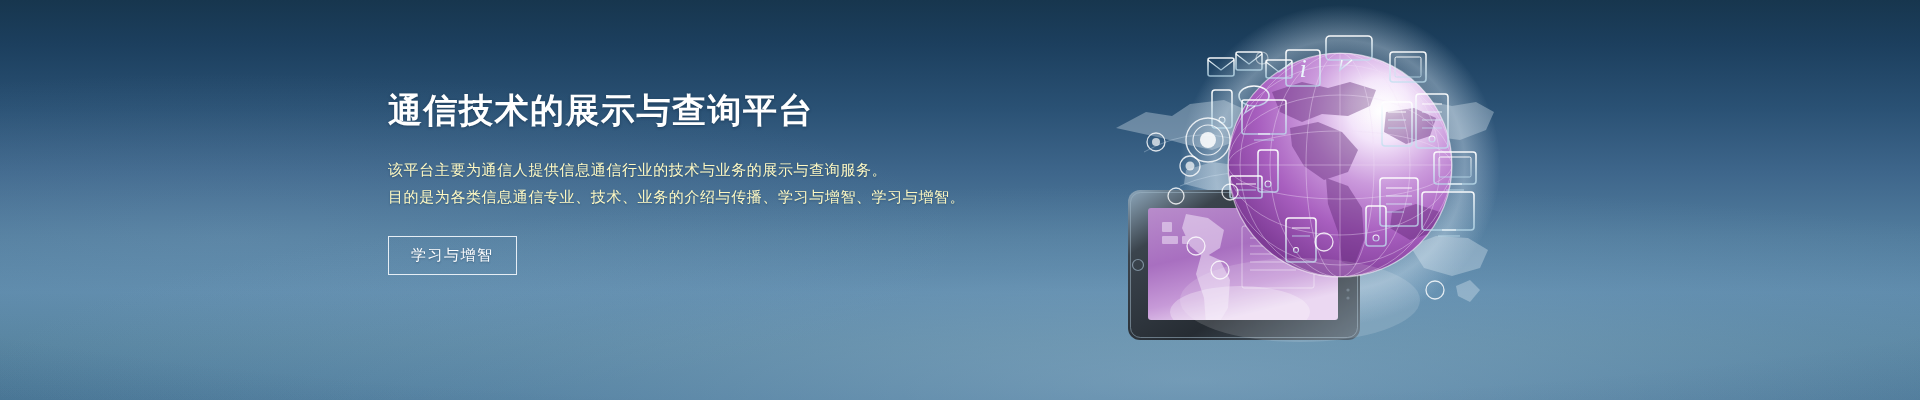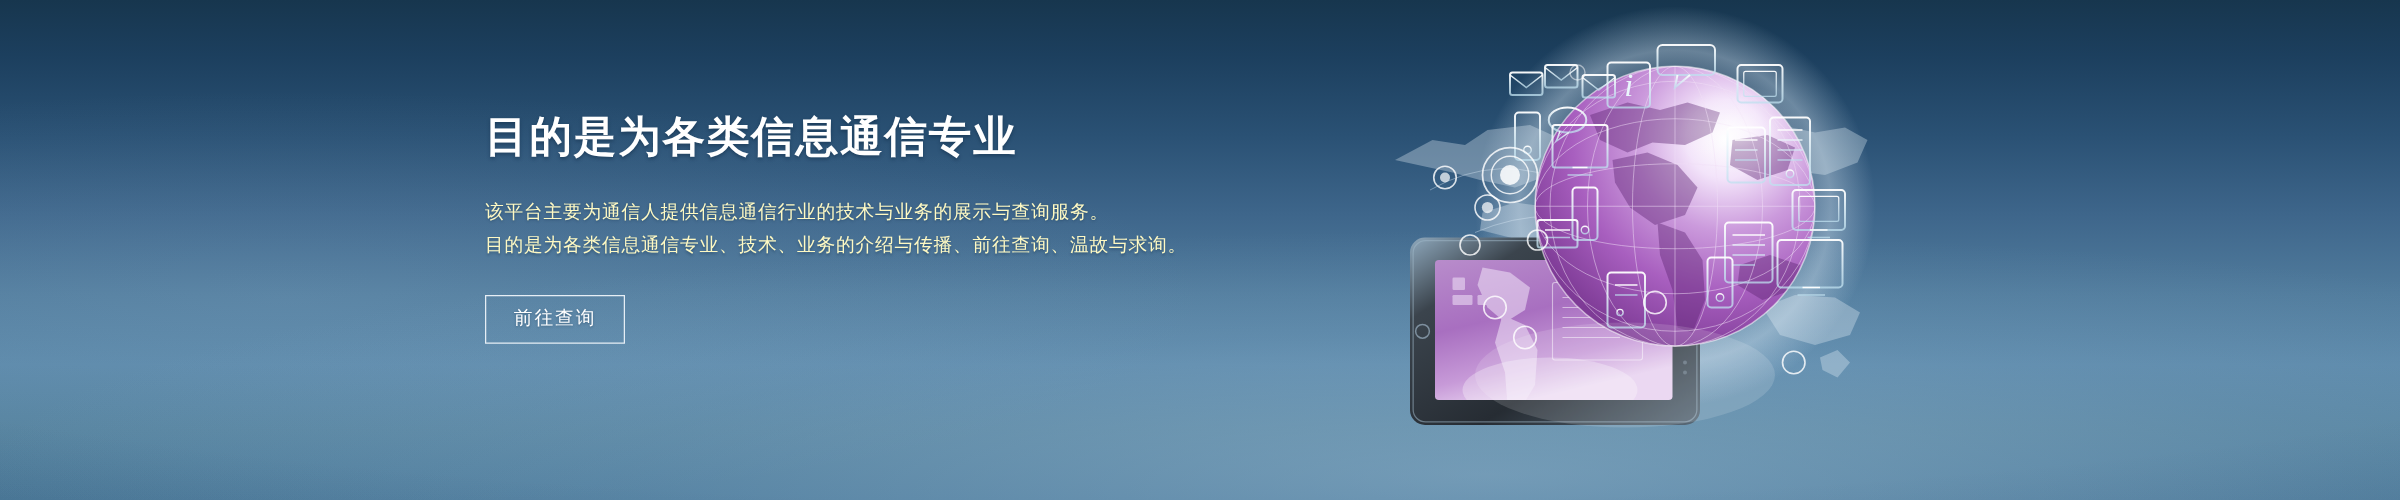--- a/index.html
+++ b/index.html
@@ -325,23 +325,23 @@
         <circle cx="130" cy="270" r="9" stroke-width="1.3"></circle>
         <circle cx="345" cy="290" r="9" stroke-width="1.3"></circle>
         <circle cx="172" cy="58" r="6" stroke-width="1.1" opacity="0.6"></circle>
       </g>
 
       <ellipse cx="210" cy="300" rx="120" ry="42" fill="#ffffff" opacity="0.14"></ellipse>
     </svg>
   </div>
 
   <div class="copy">
-    <h1 class="title">目的是为各类信息通信专业</h1>
+    <h1 class="title">通信技术的展示与查询平台</h1>
 
     <div class="desc">
       <div class="desc-line">该平台主要为通信人提供信息通信行业的技术与业务的展示与查询服务。</div>
-      <div class="desc-line">目的是为各类信息通信专业、技术、业务的介绍与传播、前往查询、温故与求询。</div>
+      <div class="desc-line">目的是为各类信息通信专业、技术、业务的介绍与传播、学习与增智、学习与增智。</div>
     </div>
 
-    <button class="cta">前往查询</button>
+    <button class="cta">学习与增智</button>
   </div>
 
 </div>
 
 </body></html>

